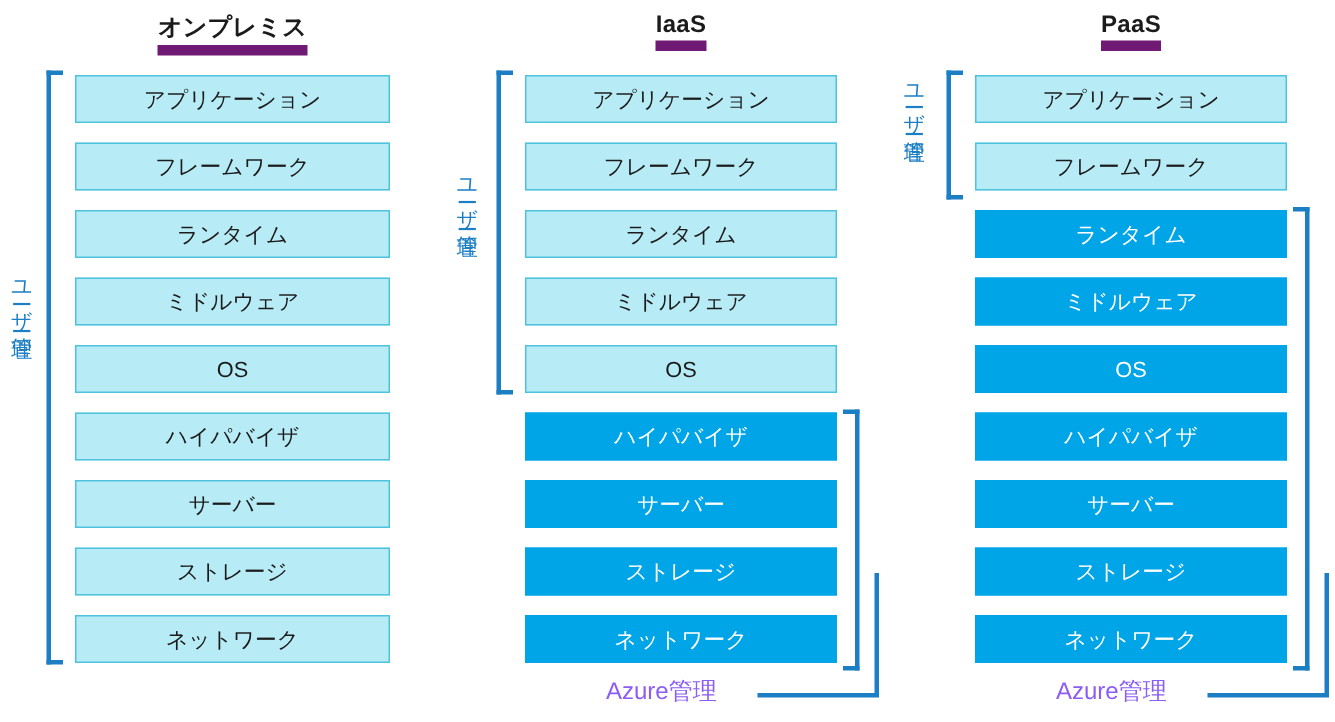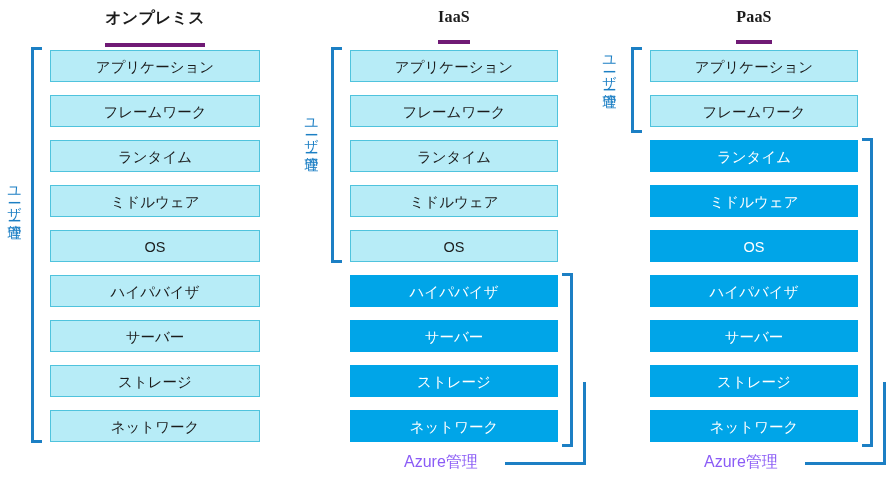--- a/index.html
+++ b/index.html
@@ -27,23 +27,22 @@
     position: absolute;
     text-align: center;
     font-size: 16px;
     font-weight: bold;
     color: #1b1b1b;
     letter-spacing: 0.2px;
     white-space: nowrap;
   }
   .col-title .title-text {
     display: inline-block;
-    padding-bottom: 14px;
-    border-bottom: 4px solid #701a75;
-    font-family: Liberation Serif, serif;
+    padding-bottom: 1px;
+    border-bottom: 7px solid #701a75;
   }
   #title-onprem { left: 50px;  top: 8px;  width: 210px; }
   #title-iaas   { left: 350px; top: 8px;  width: 208px; }
   #title-paas   { left: 650px; top: 8px;  width: 208px; }
 
   
   .layer-box {
     position: absolute;
     height: 32px;
     line-height: 32px;

